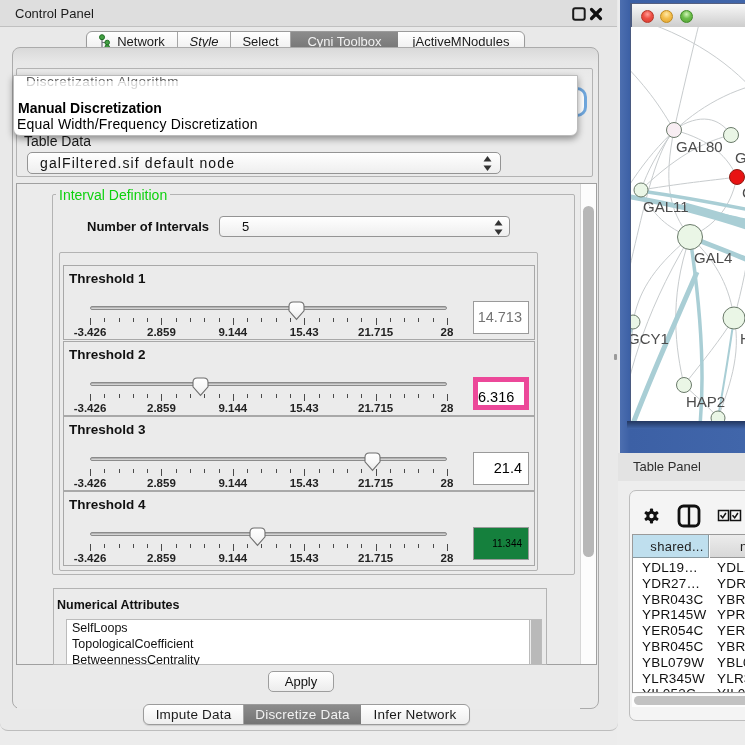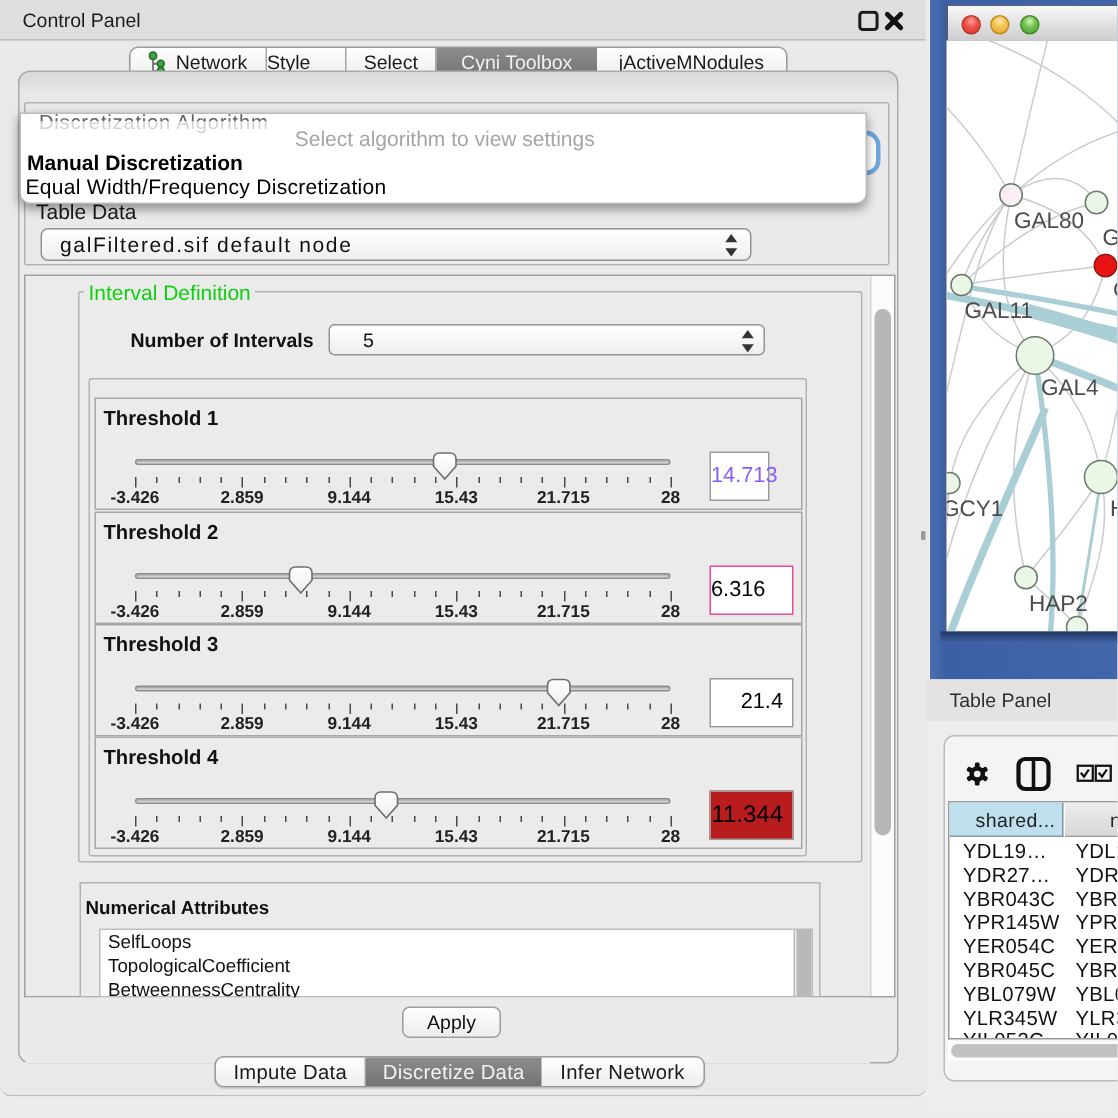--- a/index.html
+++ b/index.html
@@ -154,21 +154,21 @@
             <path d="M3,4 L3,13.5 M3,8.5 L8,8.5 M3,13.5 L8,13.5"></path>
           </g>
           <g fill="#44a044" stroke="#1d6e22" stroke-width="1">
             <circle cx="3" cy="3.2" r="2.5"></circle>
             <circle cx="8.2" cy="8.5" r="2.3"></circle>
             <circle cx="8.2" cy="13.2" r="2.3"></circle>
           </g>
         </svg>
       <span>Network</span>
     </div>
-    <div style="width:53px; border-right:1px solid #a5a5a5; text-align:left; line-height:19px;">Style</div>
+    <div style="width:53px; border-right:1px solid #a5a5a5; text-align:center; line-height:19px;font-style:italic;">Style</div>
     <div style="width:60px; border-right:1px solid #a5a5a5; text-align:center; line-height:19px;">Select</div>
     <div style="width:107px; background:linear-gradient(#8c8c8c,#747474); color:#f2f2f2; text-align:center; line-height:19px;">Cyni Toolbox</div>
     <div style="flex:1; text-align:center; line-height:19px;">jActiveMNodules</div>
   </div>
 
   <div class="abs" id="tabpanel" style="left:12px; top:47px; width:587px; height:662px; background:linear-gradient(#d9d9d9 0px, #e7e7e7 14px, #eaeaea 30px); border:1px solid #ababab; border-radius:8px;"></div>
 
   <div class="abs" style="left:16px; top:68px; width:577px; height:109px; border:1px solid #b3b3b3; border-radius:2px;"></div>
 
   <div class="abs" style="left:558px; top:90px; width:26px; height:24px; border-radius:7px; background:#fff; box-shadow:0 0 0 3px #6fa6dc;"></div>
@@ -238,21 +238,21 @@
     <svg class="abs" style="left:223.6px; top:35px;" width="17" height="20" viewBox="0 0 17 20">
       <path d="M1,5.2 Q1,1 5.2,1 L11.8,1 Q16,1 16,5.2 L16,9.8 L8.5,18.4 L1,9.8 Z" fill="url(#g0)" stroke="#6f6f6f" stroke-width="1.1"></path>
       <defs>
             <linearGradient id="g0" x1="0" y1="0" x2="0" y2="1">
               <stop offset="0" stop-color="#ffffff"></stop>
               <stop offset="0.55" stop-color="#f7f7f7"></stop>
               <stop offset="1" stop-color="#e9e9e9"></stop>
             </linearGradient>
           </defs>
     </svg>
-    <div class="abs" style="left:409px; top:35px; width:40px; height:33px; background:#fff; border:1px solid #9a9a9a; font-size:14.5px; color:#8b5cf6; text-align:right; line-height:31px; padding-right:6px;">14.713</div>
+    <div class="abs" style="left:409px; top:35px; width:56px; height:33px; background:#fff; border:1px solid #9a9a9a; font-size:14.5px; color:#737373; text-align:right; line-height:31px; padding-right:6px;">14.713</div>
   </div>
   <div class="abs" style="left:63px; top:340.5px; width:472px; height:75px; border:1px solid #a8a8a8; background:#ebebeb;">
     <div class="abs" style="left:5px; top:5px; font-size:13.5px; font-weight:bold; color:#111;">Threshold 2</div>
     <div class="abs" style="left:26px; top:40px; width:357px; height:4px; background:linear-gradient(#9f9f9f,#c9c9c9 55%,#dedede); border:1px solid #8b8b8b; border-radius:2px;"></div>
     <div class="abs" style="left:26.0px; top:52px; width:1px; height:7px; background:#4a4a4a;"></div>
         <div class="abs" style="left:40.3px; top:52px; width:1px; height:4px; background:#4a4a4a;"></div>
         <div class="abs" style="left:54.6px; top:52px; width:1px; height:4px; background:#4a4a4a;"></div>
         <div class="abs" style="left:68.8px; top:52px; width:1px; height:4px; background:#4a4a4a;"></div>
         <div class="abs" style="left:83.1px; top:52px; width:1px; height:4px; background:#4a4a4a;"></div>
         <div class="abs" style="left:97.4px; top:52px; width:1px; height:7px; background:#4a4a4a;"></div>
@@ -285,21 +285,21 @@
     <svg class="abs" style="left:128.2px; top:35px;" width="17" height="20" viewBox="0 0 17 20">
       <path d="M1,5.2 Q1,1 5.2,1 L11.8,1 Q16,1 16,5.2 L16,9.8 L8.5,18.4 L1,9.8 Z" fill="url(#g1)" stroke="#6f6f6f" stroke-width="1.1"></path>
       <defs>
             <linearGradient id="g1" x1="0" y1="0" x2="0" y2="1">
               <stop offset="0" stop-color="#ffffff"></stop>
               <stop offset="0.55" stop-color="#f7f7f7"></stop>
               <stop offset="1" stop-color="#e9e9e9"></stop>
             </linearGradient>
           </defs>
     </svg>
-    <div class="abs" style="left:409px; top:35px; width:56px; height:33px; background:#fff; border:1px solid #ec4899; font-size:14.5px; color:#000; text-align:center; line-height:31px; padding-right:18px;">6.316</div>
+    <div class="abs" style="left:409px; top:35px; width:56px; height:33px; background:#fff; border:5px solid #ec4899; font-size:14.5px; color:#000; text-align:center; line-height:31px; padding-right:18px;">6.316</div>
   </div>
   <div class="abs" style="left:63px; top:416px; width:472px; height:75px; border:1px solid #a8a8a8; background:#ebebeb;">
     <div class="abs" style="left:5px; top:5px; font-size:13.5px; font-weight:bold; color:#111;">Threshold 3</div>
     <div class="abs" style="left:26px; top:40px; width:357px; height:4px; background:linear-gradient(#9f9f9f,#c9c9c9 55%,#dedede); border:1px solid #8b8b8b; border-radius:2px;"></div>
     <div class="abs" style="left:26.0px; top:52px; width:1px; height:7px; background:#4a4a4a;"></div>
         <div class="abs" style="left:40.3px; top:52px; width:1px; height:4px; background:#4a4a4a;"></div>
         <div class="abs" style="left:54.6px; top:52px; width:1px; height:4px; background:#4a4a4a;"></div>
         <div class="abs" style="left:68.8px; top:52px; width:1px; height:4px; background:#4a4a4a;"></div>
         <div class="abs" style="left:83.1px; top:52px; width:1px; height:4px; background:#4a4a4a;"></div>
         <div class="abs" style="left:97.4px; top:52px; width:1px; height:7px; background:#4a4a4a;"></div>
@@ -379,21 +379,21 @@
     <svg class="abs" style="left:185.3px; top:35px;" width="17" height="20" viewBox="0 0 17 20">
       <path d="M1,5.2 Q1,1 5.2,1 L11.8,1 Q16,1 16,5.2 L16,9.8 L8.5,18.4 L1,9.8 Z" fill="url(#g3)" stroke="#6f6f6f" stroke-width="1.1"></path>
       <defs>
             <linearGradient id="g3" x1="0" y1="0" x2="0" y2="1">
               <stop offset="0" stop-color="#ffffff"></stop>
               <stop offset="0.55" stop-color="#f7f7f7"></stop>
               <stop offset="1" stop-color="#e9e9e9"></stop>
             </linearGradient>
           </defs>
     </svg>
-    <div class="abs" style="left:409px; top:35px; width:56px; height:33px; background:#b91c1c; border:1px solid #9a9a9a; font-size:16px; color:#000; text-align:right; line-height:31px; padding-right:6px;">11.344</div>
+    <div class="abs" style="left:409px; top:35px; width:56px; height:33px; background:#15803d; border:1px solid #9a9a9a; font-size:10px; color:#000; text-align:right; line-height:31px; padding-right:6px;">11.344</div>
   </div>
     </div>
 
   <div class="abs" style="left:53px; top:588px; width:494px; height:77px; border:1px solid #b3b3b3; border-top:1px solid #b3b3b3;"></div>
   <div class="abs" style="left:57px; top:598px; font-size:12.5px; font-weight:bold; color:#111;">Numerical Attributes</div>
   <div class="abs" style="left:66px; top:619px; width:464px; height:46px; background:#fff; border:1px solid #bbb; font-size:12.5px; color:#111;">
     <div style="padding-left:5px; height:16px; line-height:16px;">SelfLoops</div>
     <div style="padding-left:5px; height:16px; line-height:16px;">TopologicalCoefficient</div>
     <div style="padding-left:5px; height:16px; line-height:16px;">BetweennessCentrality</div>
   </div>
@@ -410,19 +410,18 @@
     <div style="flex:1; text-align:center; line-height:19px;">Infer Network</div>
   </div>
 
   <div class="abs" id="popup" style="left:13px; top:75px; width:565px; height:61px; background:#ffffff; border:1px solid #bbb; border-radius:0 0 7px 7px; box-shadow:0 3px 7px rgba(0,0,0,0.4);">
     <div class="abs" style="left:12px; top:0px; width:200px; height:5px; overflow:hidden;">
         <div style="font-size:13.5px; letter-spacing:0.5px; color:#606060; margin-top:-2px;">Discretization Algorithm</div>
       </div>
       <div class="abs" style="left:12px; top:5px; width:200px; height:11px; overflow:hidden;">
         <div style="font-size:13.5px; letter-spacing:0.5px; color:#d4d4d4; margin-top:-7px;">Discretization Algorithm</div>
       </div>
-    <div class="abs" style="left:0; top:8px; width:565px; text-align:center; font-size:14px; color:#a5a5a5;">Select algorithm to view settings</div>
     <div class="abs" style="left:4px; top:24px; font-size:14px; font-weight:bold; color:#000;">Manual Discretization</div>
     <div class="abs" style="left:3px; top:40px; font-size:14px; letter-spacing:0.2px; color:#000;">Equal Width/Frequency Discretization</div>
   </div>
 
   <div class="abs" style="left:614px; top:354px; width:3px; height:6px; background:#9a9a9a; border-radius:1px;"></div>
 </div>
 
 </body></html>

